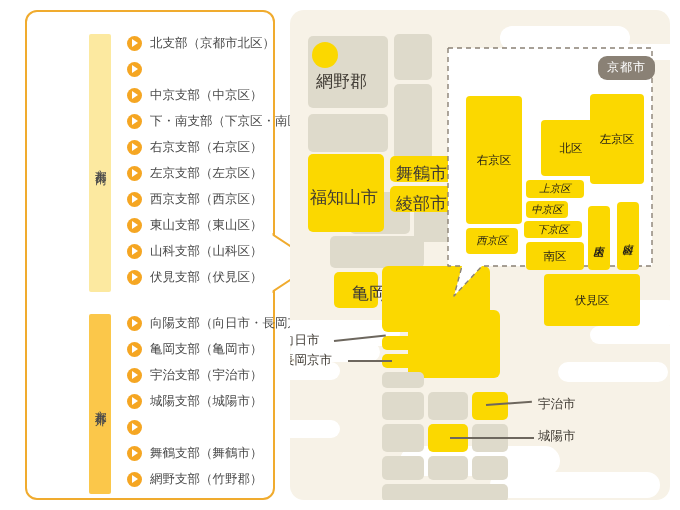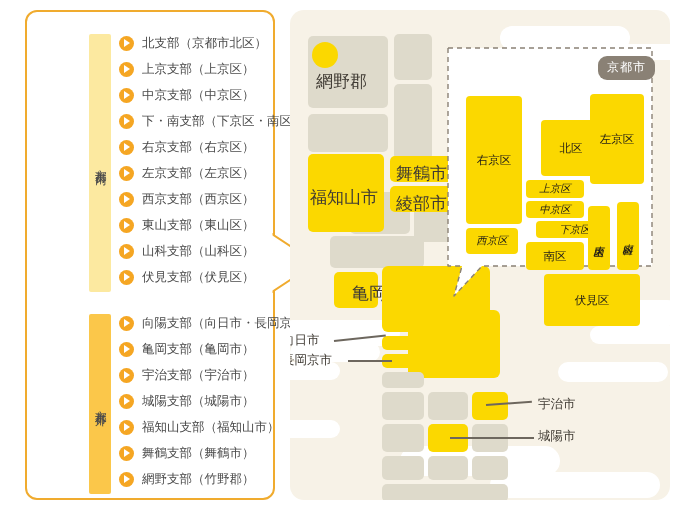--- a/index.html
+++ b/index.html
@@ -31,21 +31,21 @@
     display:flex;align-items:center;justify-content:center;
   }
   .group-bar-text{
     writing-mode:vertical-rl;
     font-size:11.5px;letter-spacing:1.5px;color:#4a4a4a;
     line-height:1;white-space:nowrap;
   }
   #bar-inside{background:#FCE9A0;top:10px;height:258px;}
   #bar-outside{background:#FBC74A;top:10px;height:180px;}
 
-  .branch-list{position:absolute;left:92px;top:6px;margin:0;padding:0;list-style:none;}
+  .branch-list{position:absolute;left:100px;top:6px;margin:0;padding:0;list-style:none;}
   .branch-item{
     display:flex;align-items:center;height:26px;cursor:pointer;
   }
   .bullet{
     width:15px;height:15px;border-radius:50%;
     background:#F5A623;flex:0 0 15px;margin-right:8px;
     position:relative;
   }
   .bullet:after{
     content:"";position:absolute;left:5px;top:3.5px;
@@ -110,21 +110,20 @@
     <div class="group-bar" id="bar-inside">
       <span class="group-bar-text">京都市内</span>
     </div>
     <ul class="branch-list">
       <li class="branch-item">
         <span class="bullet"></span>
         <span class="branch-label">北支部（京都市北区）</span>
       </li>
       <li class="branch-item">
         <span class="bullet"></span>
-        <span class="branch-label">上京支部（上京区）</span>
       </li>
       <li class="branch-item">
         <span class="bullet"></span>
         <span class="branch-label">中京支部（中京区）</span>
       </li>
       <li class="branch-item">
         <span class="bullet"></span>
         <span class="branch-label">下・南支部（下京区・南区）</span>
       </li>
       <li class="branch-item">
@@ -170,21 +169,20 @@
       <li class="branch-item">
         <span class="bullet"></span>
         <span class="branch-label">宇治支部（宇治市）</span>
       </li>
       <li class="branch-item">
         <span class="bullet"></span>
         <span class="branch-label">城陽支部（城陽市）</span>
       </li>
       <li class="branch-item">
         <span class="bullet"></span>
-        <span class="branch-label">福知山支部（福知山市）</span>
       </li>
       <li class="branch-item">
         <span class="bullet"></span>
         <span class="branch-label">舞鶴支部（舞鶴市）</span>
       </li>
       <li class="branch-item">
         <span class="bullet"></span>
         <span class="branch-label">網野支部（竹野郡）</span>
       </li>
     </ul>
@@ -277,24 +275,24 @@
     </div>
     <div class="ward" style="left:86px;top:86px;width:60px;height:56px;margin-left:15px;">
       <span>北区</span>
     </div>
     <div class="ward" style="left:150px;top:60px;width:54px;height:90px;">
       <span>左京区</span>
     </div>
     <div class="ward small" style="left:86px;top:146px;width:58px;height:18px;">
       <span>上京区</span>
     </div>
-    <div class="ward small" style="left:86px;top:167px;width:58px;height:17px;justify-content:center;">
+    <div class="ward small" style="left:86px;top:167px;width:42px;height:17px;justify-content:center;">
       <span>中京区</span>
     </div>
-    <div class="ward small" style="left:96px;top:187px;width:58px;height:17px;padding-left:10px;">
+    <div class="ward small" style="left:84px;top:187px;width:58px;height:17px;">
       <span>下京区</span>
     </div>
     <div class="ward small" style="left:26px;top:194px;width:52px;height:26px;text-align:center;">
       <span>西京区</span>
     </div>
     <div class="ward" style="left:86px;top:208px;width:58px;height:28px;">
       <span>南区</span>
     </div>
     <div class="ward vert small" style="left:148px;top:172px;width:22px;height:64px;">
       <span>東山区</span>

